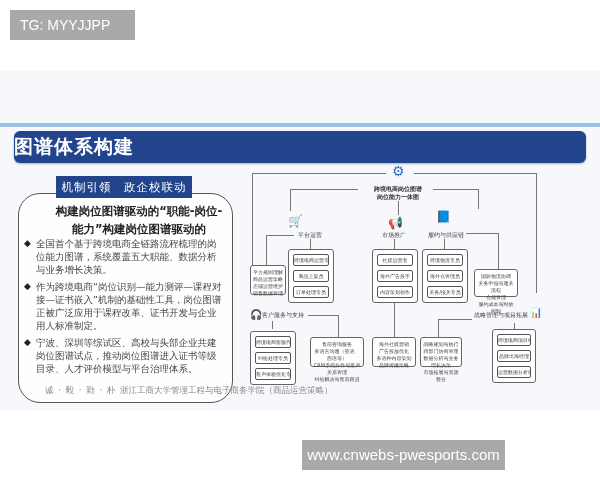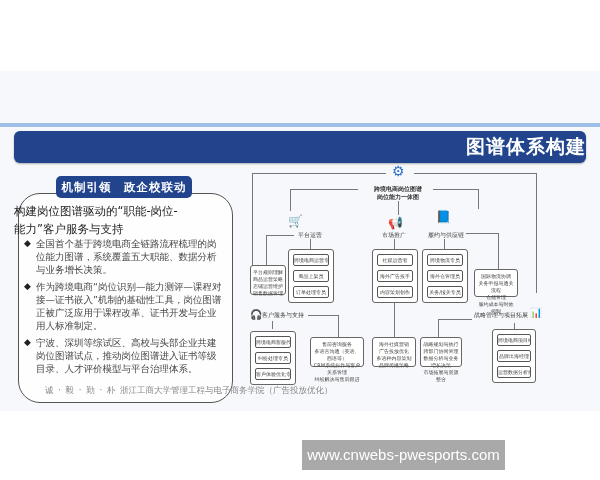--- a/index.html
+++ b/index.html
@@ -21,27 +21,27 @@
   .hdr-title { position: absolute; left: 6px; top: 13px; color: #fff; font-size: 17px; font-weight: bold; letter-spacing: 0.2px; white-space: nowrap; }
   .logo-seal { position: absolute; left: 508px; top: 8px; width: 36px; height: 36px; border-radius: 50%;
     background: #f4f0dd; border: 2px solid #e7dcae; }
   .logo-seal .inner { position: absolute; left: 10px; top: 8px; width: 12px; height: 14px; background: #2c5aa0; }
   .logo-seal .leaf { position: absolute; left: 5px; top: 20px; width: 22px; height: 6px; border-radius: 0 0 11px 11px; border: 2px solid #7a9a3a; border-top: none; }
   .logo-red { position: absolute; left: 555px; top: 10px; width: 14px; height: 22px; background: #b5324a; }
   .logo-sub { position: absolute; left: 545px; top: 34px; width: 48px; height: 4px; background: #cfd8ea; }
 
   .band { position: absolute; left: 14px; top: 60px; width: 572px; height: 32px; border-radius: 6px; background: #21448c;
     box-shadow: 0 1px 2px rgba(0,0,0,.3); }
-  .band-title { position: absolute; left: 0; right: 0; top: 3px; text-align: right; color: #fff; font-size: 19px; font-weight: bold; letter-spacing: 1px; }
+  .band-title { position: absolute; left: 0; right: 0; top: 3px; text-align: left; color: #fff; font-size: 19px; font-weight: bold; letter-spacing: 1px; }
 
   .left-box { position: absolute; left: 18px; top: 122px; width: 215px; height: 210px; border: 1.5px solid #555;
     border-radius: 22px; background: rgba(255,255,255,0.85); }
-  .pill { position: absolute; left: 56px; top: 105px; width: 136px; height: 22px; border-radius: 5px; background: #21448c;
-    color: #fff; font-size: 11.5px; font-weight: bold; text-align: center; line-height: 22px; letter-spacing: 1px; z-index: 2; }
-  .left-head { position: absolute; left: 14px; top: 131px; width: 190px; font-size: 11.5px; font-weight: normal; color: #222; line-height: 18px; }
+  .pill { position: absolute; left: 56px; top: 105px; width: 136px; height: 22px; border-radius: 0; background: #21448c;
+    color: #fff; font-size: 11.5px; font-weight: normal; text-align: center; line-height: 22px; letter-spacing: 1px; z-index: 2; }
+  .left-head { position: absolute; left: 44px; top: 131px; width: 190px; text-align: center; font-size: 11.5px; font-weight: bold; color: #222; line-height: 18px; }
   .bullets { position: absolute; left: 24px; top: 166px; width: 200px; }
   .bullet { display: flex; font-size: 9.5px; color: #444; line-height: 13px; margin-bottom: 4px; }
   .bullet .dia { flex: 0 0 12px; color: #222; font-size: 9px; }
 
   .footer { position: absolute; left: 0; top: 310px; width: 600px; height: 22px; }
   .footer-motto { position: absolute; left: 45px; top: 4px; font-size: 8.5px; color: #888; letter-spacing: 1px; }
   .footer-school { position: absolute; left: 120px; top: 4px; font-size: 8.5px; color: #888; }
 
   
   .diag { position: absolute; left: 248px; top: 92px; width: 350px; height: 230px; }
@@ -51,33 +51,34 @@
   .gbox { position: absolute; border: 1px solid #666; border-radius: 3px; background: #fff; }
   .ibox { position: absolute; left: 4px; right: 4px; height: 12px; border: 1px solid #555; border-radius: 2px; font-size: 5px; color: #444; text-align: center; line-height: 10px; overflow: hidden; white-space: nowrap; }
   .tbox { position: absolute; border: 1px solid #666; border-radius: 3px; background: #fff; font-size: 5px; color: #444; text-align: center; line-height: 7px; padding: 3px 2px; }
   .ico { position: absolute; font-size: 12px; line-height: 12px; }
 </style>
 </head>
 <body>
 
 <div class="stage">
 
+  <div class="tag-top">TG: MYYJJPP</div>
 
   <div class="slide">
     <div class="hdr-strip"></div>
 
     <div class="band">
       <div class="band-title">图谱体系构建</div>
     </div>
 
     <div class="pill">机制引领　政企校联动</div>
     <div class="left-box"></div>
     <div class="left-head">
       <div>构建岗位图谱驱动的“职能-岗位-</div>
-      <div>能力”客户服务与支持</div>
+      <div>能力”构建岗位图谱驱动的</div>
     </div>
     <div class="bullets">
       <div class="bullet">
           <span class="dia">◆</span>
           <span>全国首个基于跨境电商全链路流程梳理的岗位能力图谱，系统覆盖五大职能、数据分析与业务增长决策。</span>
         </div>
       <div class="bullet">
           <span class="dia">◆</span>
           <span>作为跨境电商“岗位识别—能力测评—课程对接—证书嵌入”机制的基础性工具，岗位图谱正被广泛应用于课程改革、证书开发与企业用人标准制定。</span>
         </div>
@@ -186,18 +187,18 @@
       <div class="ln" style="left:266px;top:160px;width:1px;height:6px;"></div>
       <div class="gbox" style="left:244px;top:166px;width:44px;height:54px;">
         <div class="ibox" style="top:4px;">跨境电商项目经理</div>
         <div class="ibox" style="top:20px;">品牌出海经理</div>
         <div class="ibox" style="top:36px;">运营数据分析师</div>
       </div>
     </div>
 
     <div class="footer">
       <div class="footer-motto">诚 · 毅 · 勤 · 朴</div>
-      <div class="footer-school">浙江工商大学管理工程与电子商务学院（广告投放优化）</div>
+      <div class="footer-school">浙江工商大学管理工程与电子商务学院（商品运营策略）</div>
     </div>
   </div>
 
   <div class="tag-bottom">www.cnwebs-pwesports.com</div>
 </div>
 
 </body></html>

